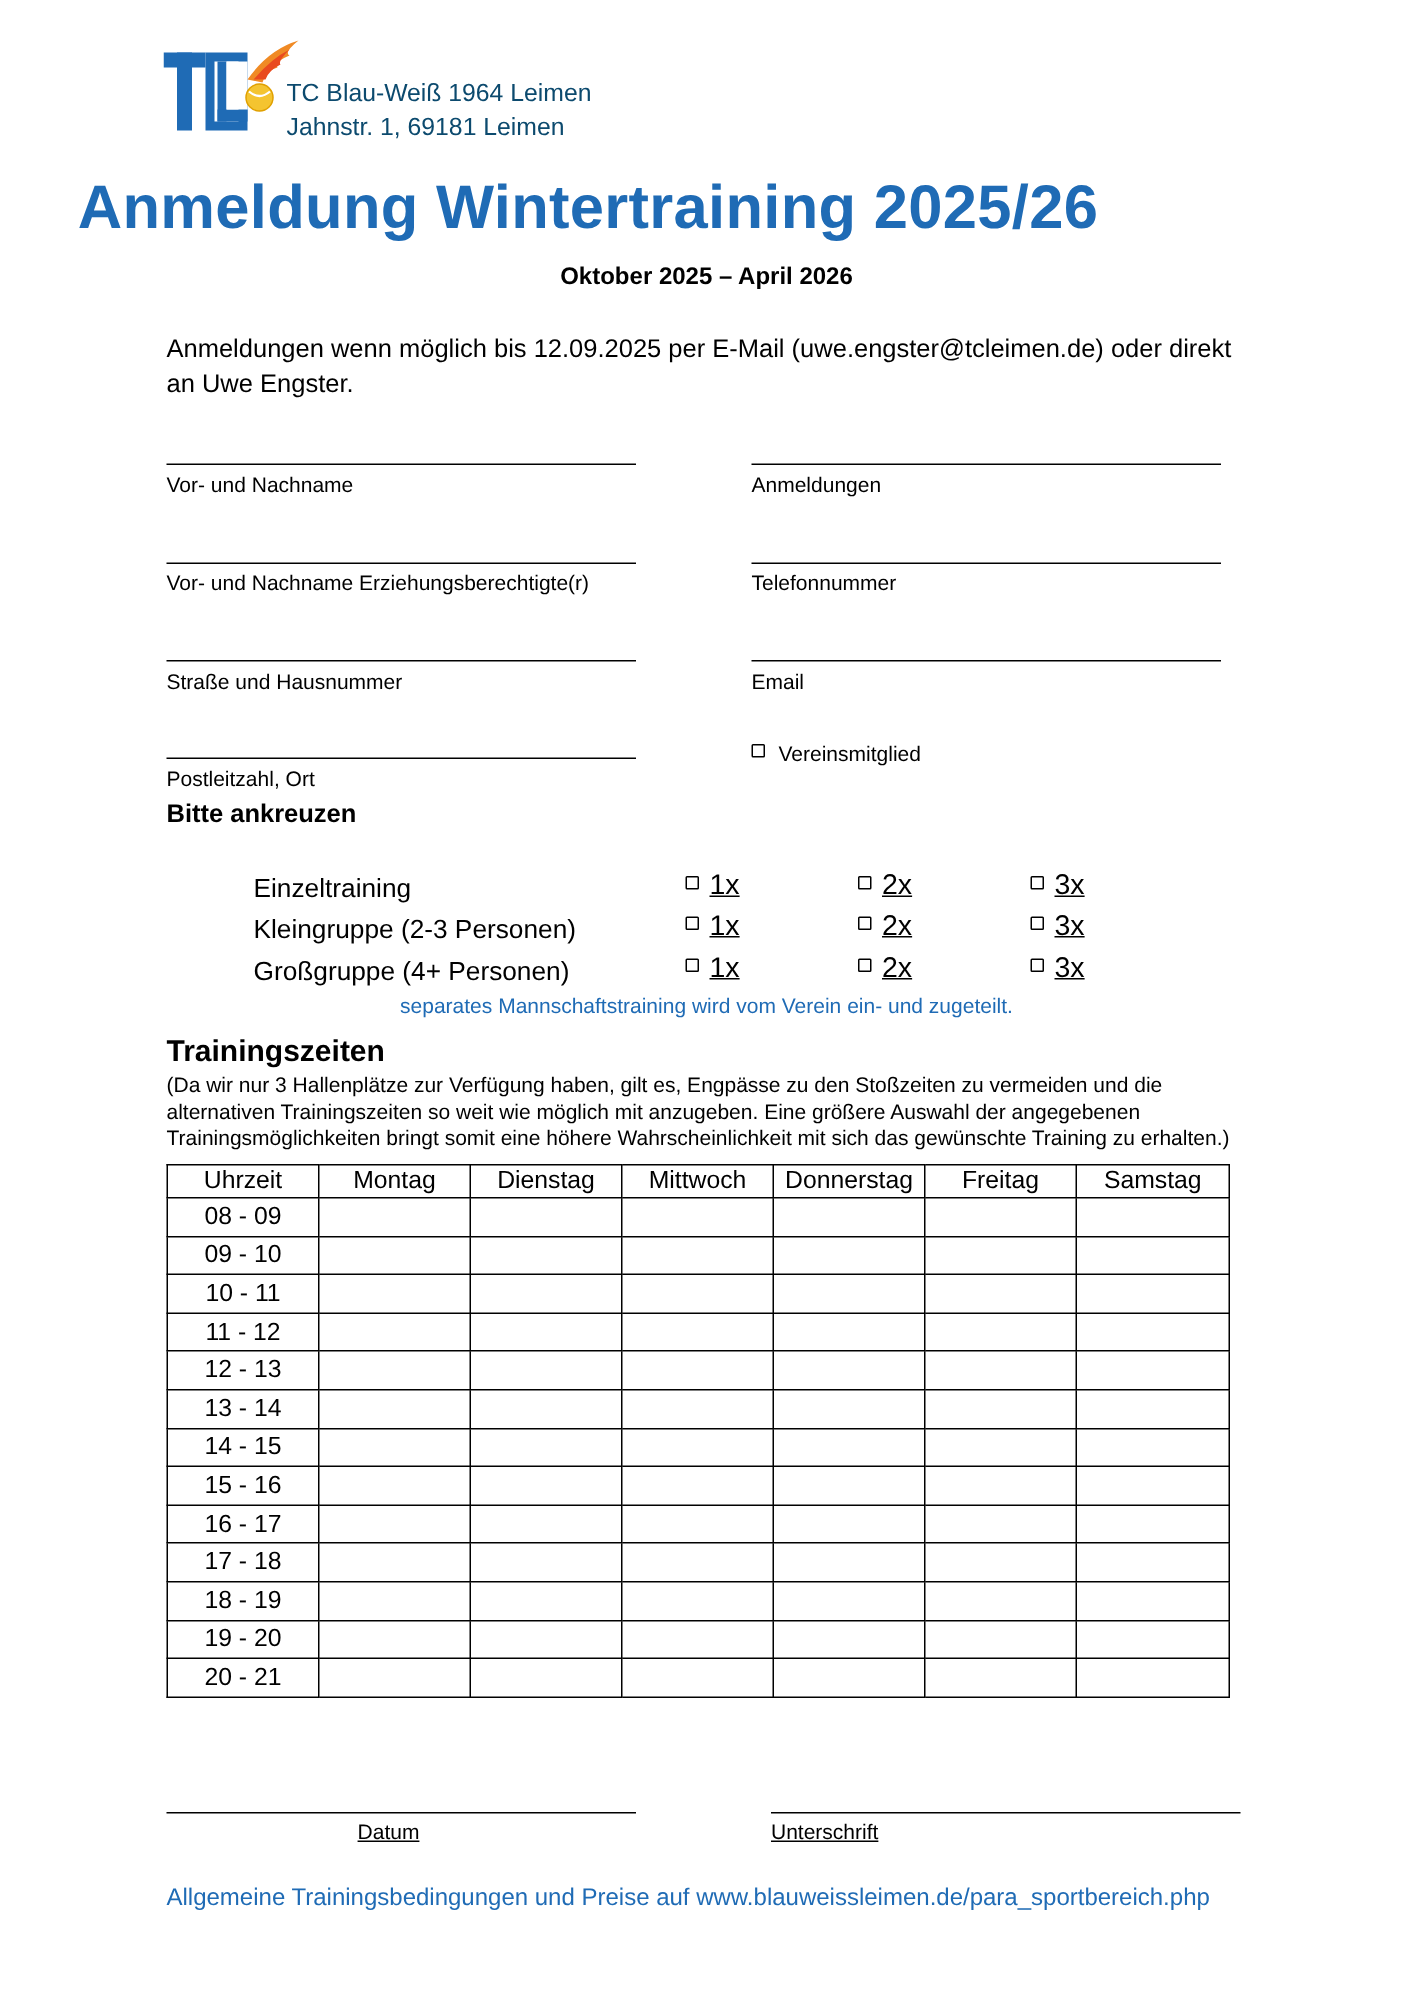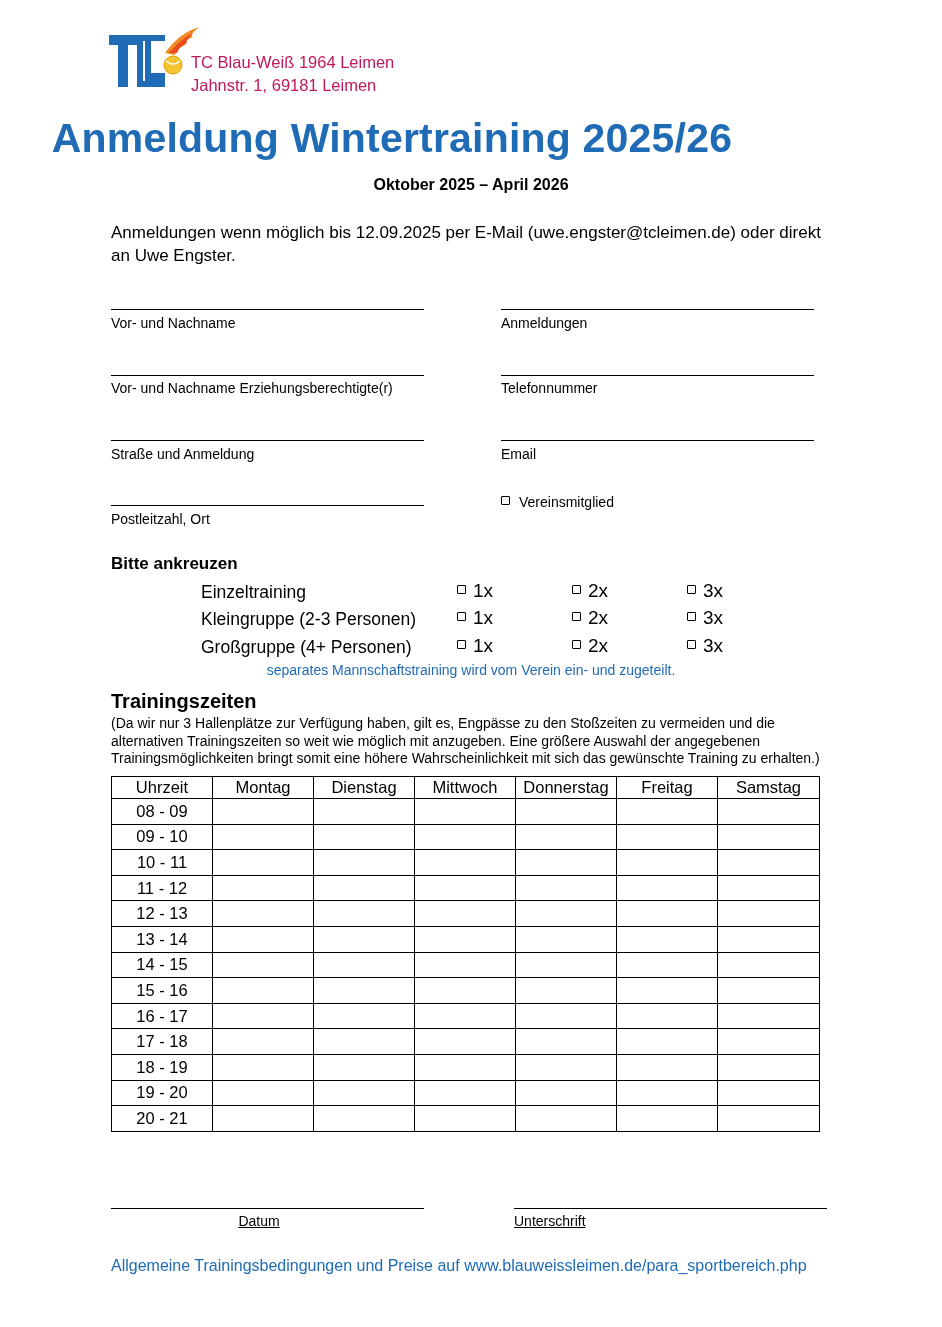--- a/index.html
+++ b/index.html
@@ -1,30 +1,30 @@
 <!DOCTYPE html>
 <html><head>
 <meta charset="utf-8">
 <style>
   html, body { margin:0; padding:0; background:#ffffff; }
   body { width:942px; height:1327px; position:relative; overflow:hidden;
          font-family:"Liberation Sans", sans-serif; color:#000; }
   .abs { position:absolute; }
   .logo { left:109px; top:25px; width:92px; height:66px; }
-  .club { left:191px; top:51px; color:#be185d; font-size:16.5px; line-height:23px; }
+  .club { left:191px; top:51px; color:#0c4a6e; font-size:16.5px; line-height:23px; }
   .title { left:0; width:784px; top:115px; text-align:center; color:#1f6bb5;
            font-size:41px; font-weight:bold; letter-spacing:0.2px; }
   .period { left:0; width:942px; top:176px; text-align:center; font-size:16px; font-weight:bold; }
   .intro { left:111px; top:221px; width:720px; font-size:17px; line-height:23px; }
   .line { position:absolute; border-bottom:1px solid #000; height:0; }
   .flabel { position:absolute; font-size:14px; }
   .cb { display:inline-block; width:7px; height:7px; border:1px solid #000; border-radius:1px; vertical-align:middle; }
   .section-h { font-weight:bold; font-size:17px; }
-  .opt-row { position:absolute; left:169px; font-size:17.5px;margin-left:32px; }
-  .opt { position:absolute; font-size:19px; }
+  .opt-row { position:absolute; left:169px; font-size:17.5px; }
+  .opt { position:absolute; font-size:19px;text-decoration:underline; }
   .opt .cb { margin-right:7px; position:relative; top:-2px; }
   .note-blue { left:0; width:942px; top:662px; text-align:center; color:#1f6bb5; font-size:14px; }
   .tz-h { left:111px; top:690px; font-size:20px; font-weight:bold; }
   .tz-p { left:111px; top:715px; width:720px; font-size:14px; line-height:17.5px; }
   table.grid { position:absolute; left:111px; top:776px; border-collapse:collapse; }
   table.grid td, table.grid th { border:1.5px solid #000; height:24.6px; padding:0; font-weight:normal;
          font-size:16.5px; text-align:center; }
   table.grid th { height:21px; }
   .sig-label { position:absolute; font-size:14px;text-decoration:underline; }
   .footer { left:111px; top:1257px; color:#1f6bb5; font-size:16px; }
@@ -60,31 +60,31 @@
 <div class="flabel" style="left:111px;top:315px">Vor- und Nachname</div>
 <div class="line" style="left:501px;top:309px;width:313px"></div>
 <div class="flabel" style="left:501px;top:315px">Anmeldungen</div>
 
 <div class="line" style="left:111px;top:375px;width:313px"></div>
 <div class="flabel" style="left:111px;top:380px">Vor- und Nachname Erziehungsberechtigte(r)</div>
 <div class="line" style="left:501px;top:375px;width:313px"></div>
 <div class="flabel" style="left:501px;top:380px">Telefonnummer</div>
 
 <div class="line" style="left:111px;top:440px;width:313px"></div>
-<div class="flabel" style="left:111px;top:446px">Straße und Anmeldung</div>
+<div class="flabel" style="left:111px;top:446px">Straße und Hausnummer</div>
 <div class="line" style="left:501px;top:440px;width:313px"></div>
 <div class="flabel" style="left:501px;top:446px">Email</div>
 
 <div class="line" style="left:111px;top:505px;width:313px"></div>
 <div class="flabel" style="left:111px;top:511px">Postleitzahl, Ort</div>
 <div class="flabel" style="left:501px;top:494px">
   <span class="cb" style="position:relative;top:-3px;margin-right:9px"></span><span>Vereinsmitglied</span>
 </div>
 
-<div class="abs section-h" style="left:111px;top:554px">Bitte ankreuzen</div>
+<div class="abs section-h" style="left:111px;top:533px">Bitte ankreuzen</div>
 
 <div class="opt-row" style="top:582px">Einzeltraining</div>
 <div class="opt" style="left:457px;top:580px"><span class="cb"></span><span>1x</span></div>
 <div class="opt" style="left:572px;top:580px"><span class="cb"></span><span>2x</span></div>
 <div class="opt" style="left:687px;top:580px"><span class="cb"></span><span>3x</span></div>
 
 <div class="opt-row" style="top:609px">Kleingruppe (2-3 Personen)</div>
 <div class="opt" style="left:457px;top:607px"><span class="cb"></span><span>1x</span></div>
 <div class="opt" style="left:572px;top:607px"><span class="cb"></span><span>2x</span></div>
 <div class="opt" style="left:687px;top:607px"><span class="cb"></span><span>3x</span></div>

